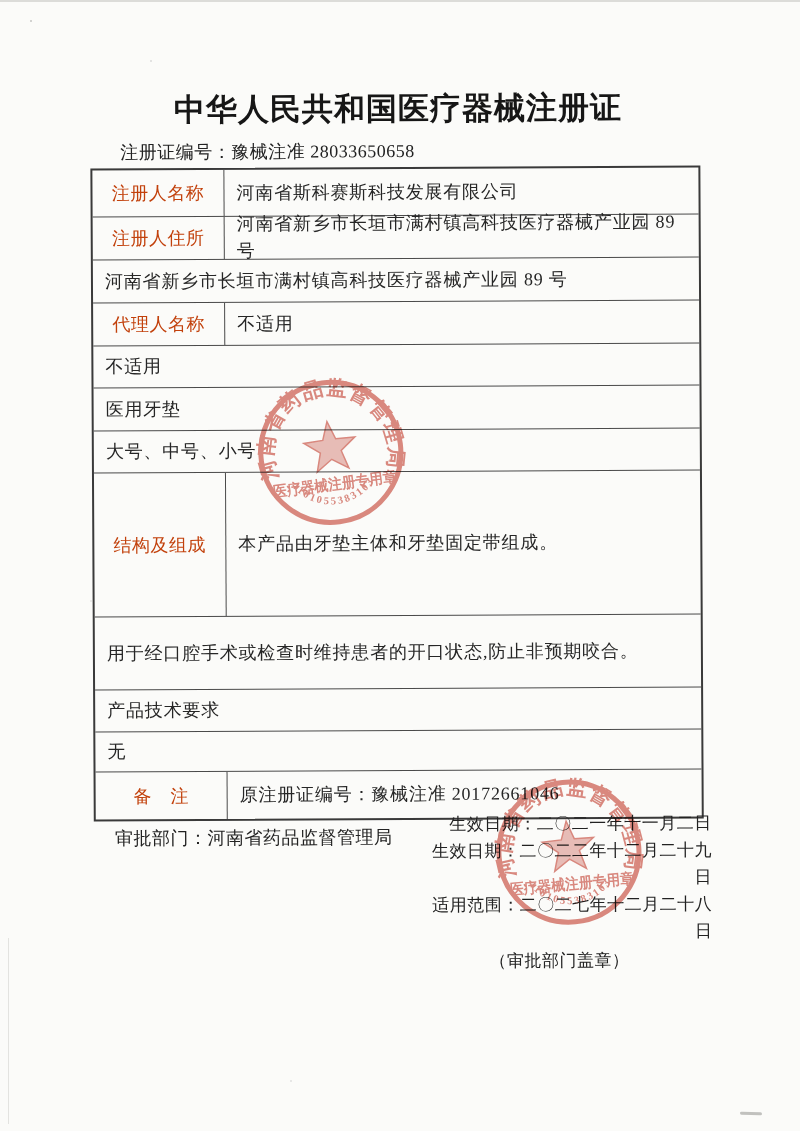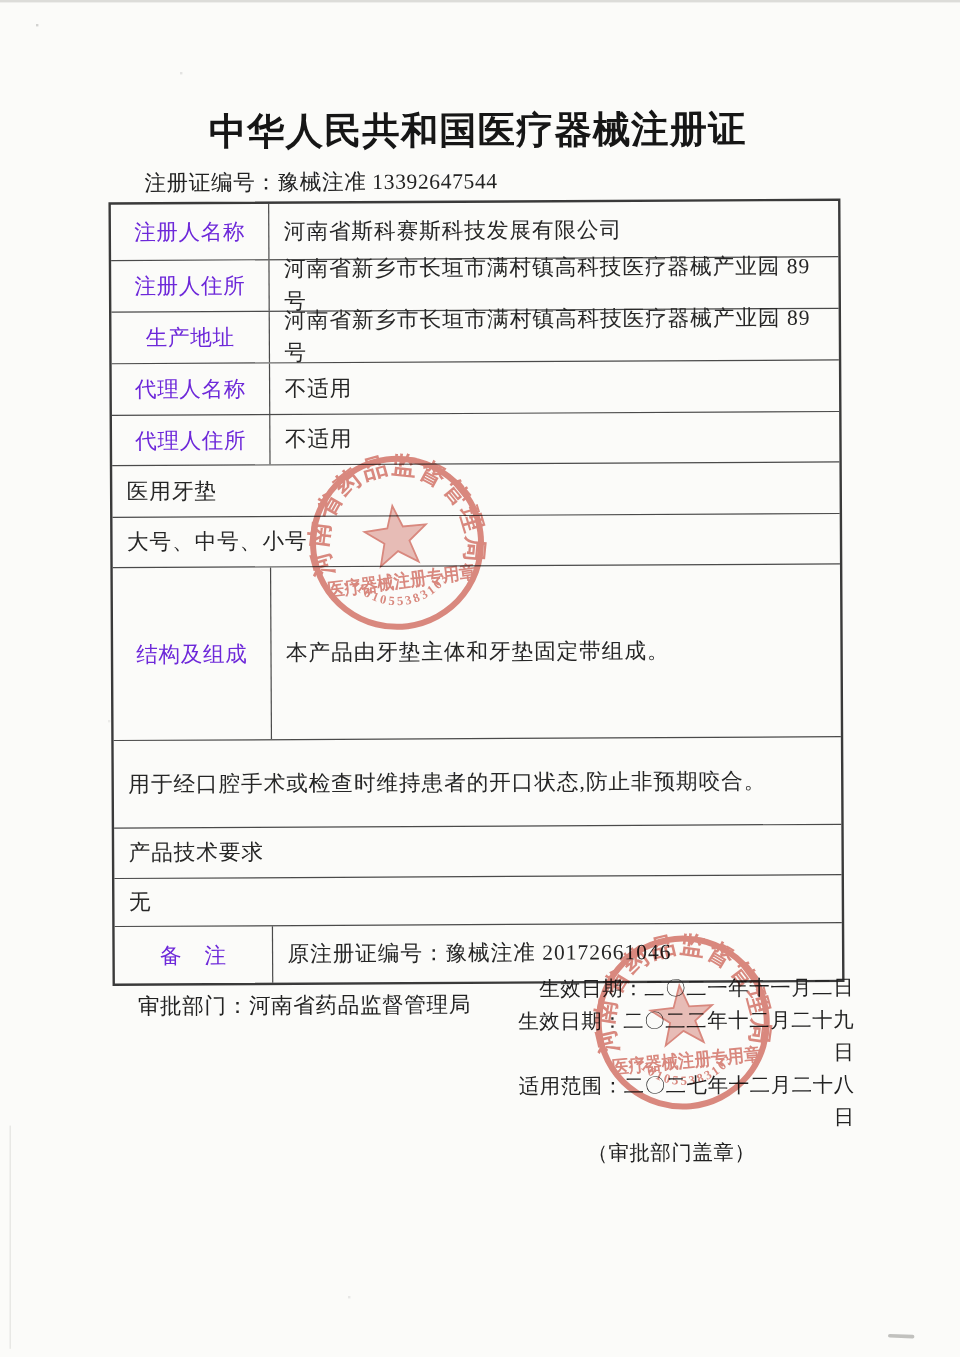--- a/index.html
+++ b/index.html
@@ -7,21 +7,21 @@
        font-family:"Liberation Serif", serif;color:#2a2a2a;position:relative;}
   .sheet{position:absolute;inset:0;transform:rotate(-0.3deg);transform-origin:400px 480px;}
   .title{position:absolute;top:88px;left:0;width:100%;text-align:center;
          font-size:31px;font-weight:700;letter-spacing:1px;color:#161616;}
   .certline{position:absolute;top:139px;left:122px;font-size:18px;letter-spacing:0.5px;color:#222;}
   .regtable{position:absolute;top:167px;left:92px;width:610px;
             border:2px solid #3a3a3a;box-sizing:border-box;background:transparent;}
   .row{display:flex;box-sizing:border-box;border-top:1.5px solid #4a4a4a;}
   .row:first-child{border-top:none;}
   .cl{width:132px;flex:0 0 132px;display:flex;align-items:center;justify-content:center;
-      text-align:center;font-size:18px;letter-spacing:0.5px;color:#6d28d9;
+      text-align:center;font-size:18px;letter-spacing:0.5px;color:#c2410c;
       border-right:1.5px solid #4a4a4a;box-sizing:border-box;}
   .cv{flex:1;display:flex;align-items:center;padding:0 12px;font-size:18px;
       letter-spacing:0.8px;color:#262626;line-height:1.5;}
   .cv.wrap2{line-height:2.15;}
   .footer-left{position:absolute;top:825px;left:113px;font-size:18px;letter-spacing:0.5px;color:#222;}
   .dates{position:absolute;top:811px;left:430px;width:280px;text-align:right;
          font-size:17px;line-height:27px;letter-spacing:0.5px;color:#222;}
   .seal-note{text-align:center;padding-right:26px;margin-top:2px;}
   .stamp{position:absolute;width:160px;height:160px;mix-blend-mode:multiply;opacity:0.9;pointer-events:none;}
   .stamp-mid{left:251px;top:372px;transform:rotate(-7deg);}
@@ -36,42 +36,40 @@
                     520px 930px 0 rgba(120,120,120,.12), 260px 1060px 0 rgba(120,120,120,.15);}
 </style>
 </head>
 <body>
 
 <div class="sheet">
 
   <div class="title">中华人民共和国医疗器械注册证</div>
 
   <div class="certline">
-    <span>注册证编号：</span><span>豫械注准 13392647544</span>
+    <span>注册证编号：</span><span>豫械注准 28033650658</span>
   </div>
 
   <div class="regtable">
     <div class="row" style="height:46px">
       <div class="cl">注册人名称</div>
       <div class="cv">河南省斯科赛斯科技发展有限公司</div>
     </div>
     <div class="row" style="height:43px">
       <div class="cl">注册人住所</div>
       <div class="cv">河南省新乡市长垣市满村镇高科技医疗器械产业园 89 号</div>
     </div>
     <div class="row" style="height:43px">
-      <div class="cl">生产地址</div>
       <div class="cv">河南省新乡市长垣市满村镇高科技医疗器械产业园 89 号</div>
     </div>
     <div class="row" style="height:43px">
       <div class="cl">代理人名称</div>
       <div class="cv">不适用</div>
     </div>
     <div class="row" style="height:42px">
-      <div class="cl">代理人住所</div>
       <div class="cv">不适用</div>
     </div>
     <div class="row" style="height:43px">
       <div class="cv">医用牙垫</div>
     </div>
     <div class="row" style="height:42px">
       <div class="cv">大号、中号、小号</div>
     </div>
     <div class="row" style="height:144px">
       <div class="cl">结构及组成</div>

